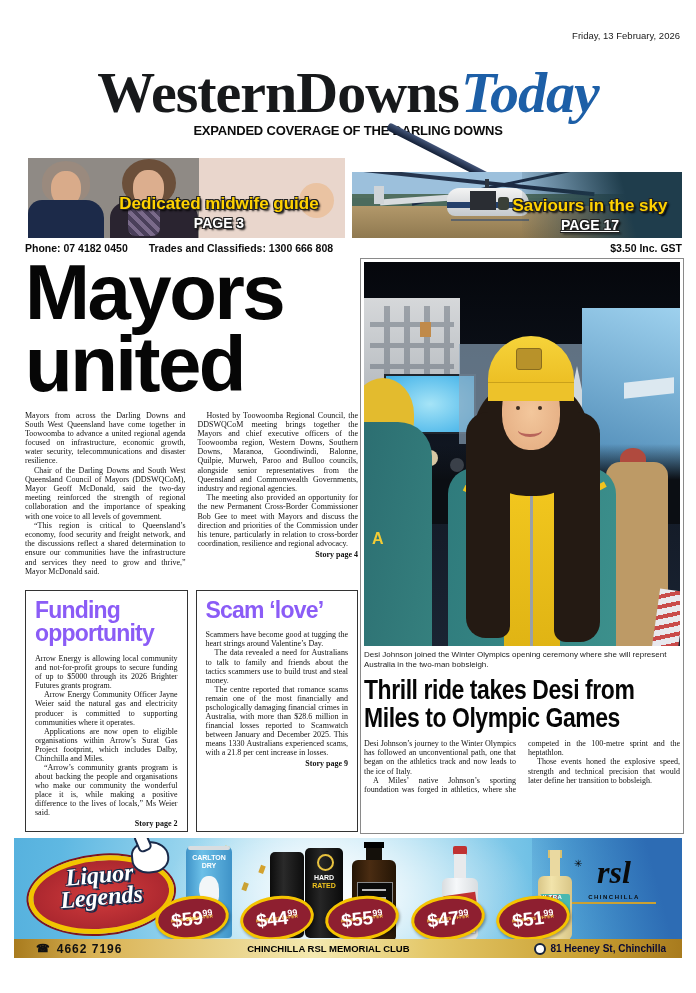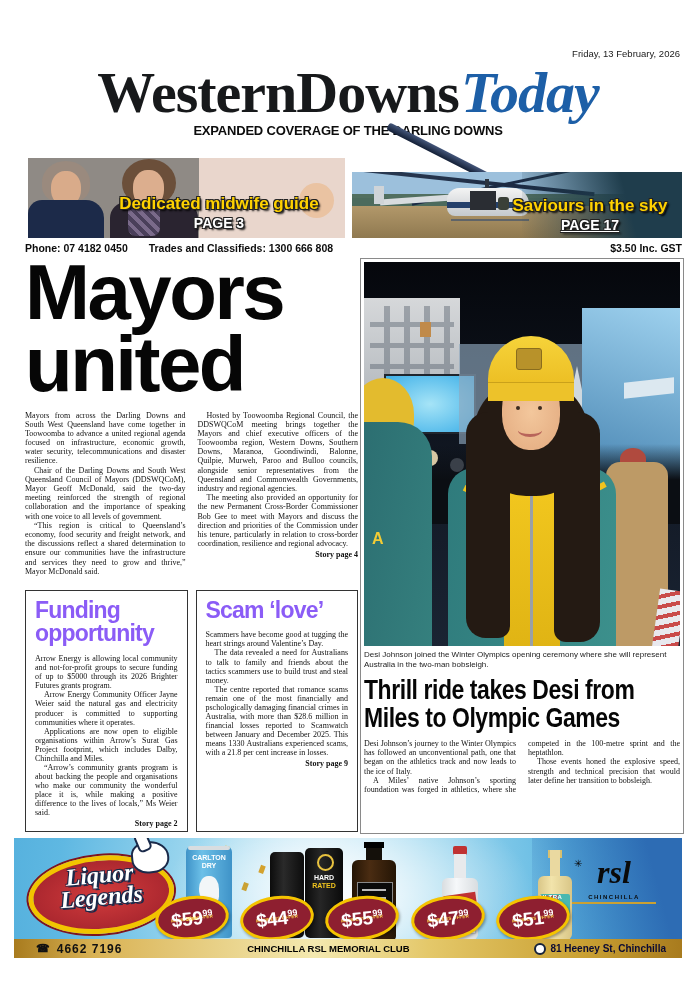--- a/index.html
+++ b/index.html
@@ -1,21 +1,21 @@
 <!DOCTYPE html>
 <html><head>
 <meta charset="utf-8">
 <style>
   html,body{margin:0;padding:0;background:#ffffff;}
   .page{position:relative;width:696px;height:993px;background:#fff;overflow:hidden;
         font-family:"Liberation Serif",serif;color:#111;}
   .abs{position:absolute;}
 
   
-  .dateline{position:absolute;top:48px;right:16px;font:9.5px "Liberation Sans",sans-serif;color:#1a1a1a;}
+  .dateline{position:absolute;top:30px;right:16px;font:9.5px "Liberation Sans",sans-serif;color:#1a1a1a;}
   .masthead-wrap{position:absolute;top:64px;left:0;width:100%;text-align:center;}
   .masthead{font:700 58px/1 "Liberation Serif",serif;letter-spacing:-1px;color:#17191b;}
   .m-blue{font-style:italic;color:#1d5fa7;margin-left:2px;}
   .tagline{font:700 13px "Liberation Sans",sans-serif;letter-spacing:-0.2px;color:#0c0c0c;margin-top:1px;}
   .mast-rotor{position:absolute;left:388px;top:122px;width:118px;height:8px;border-radius:3px;
       background:linear-gradient(#44567a,#131f36);transform:rotate(27deg);transform-origin:0 50%;}
 
   
   .banner{position:absolute;overflow:hidden;}
   .banner-left{left:28px;top:158px;width:317px;height:80px;

